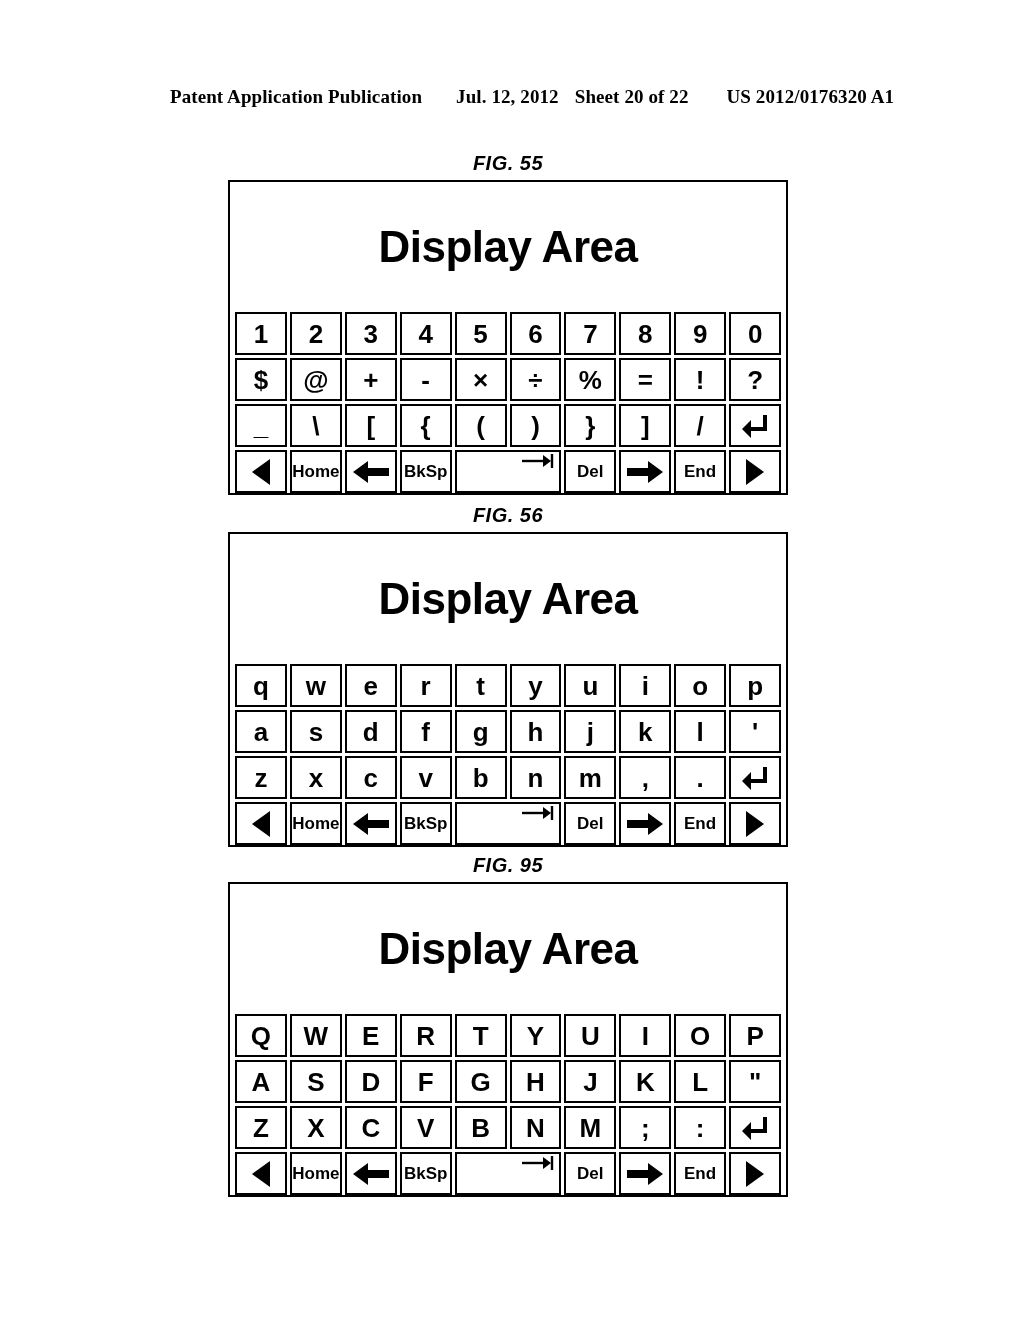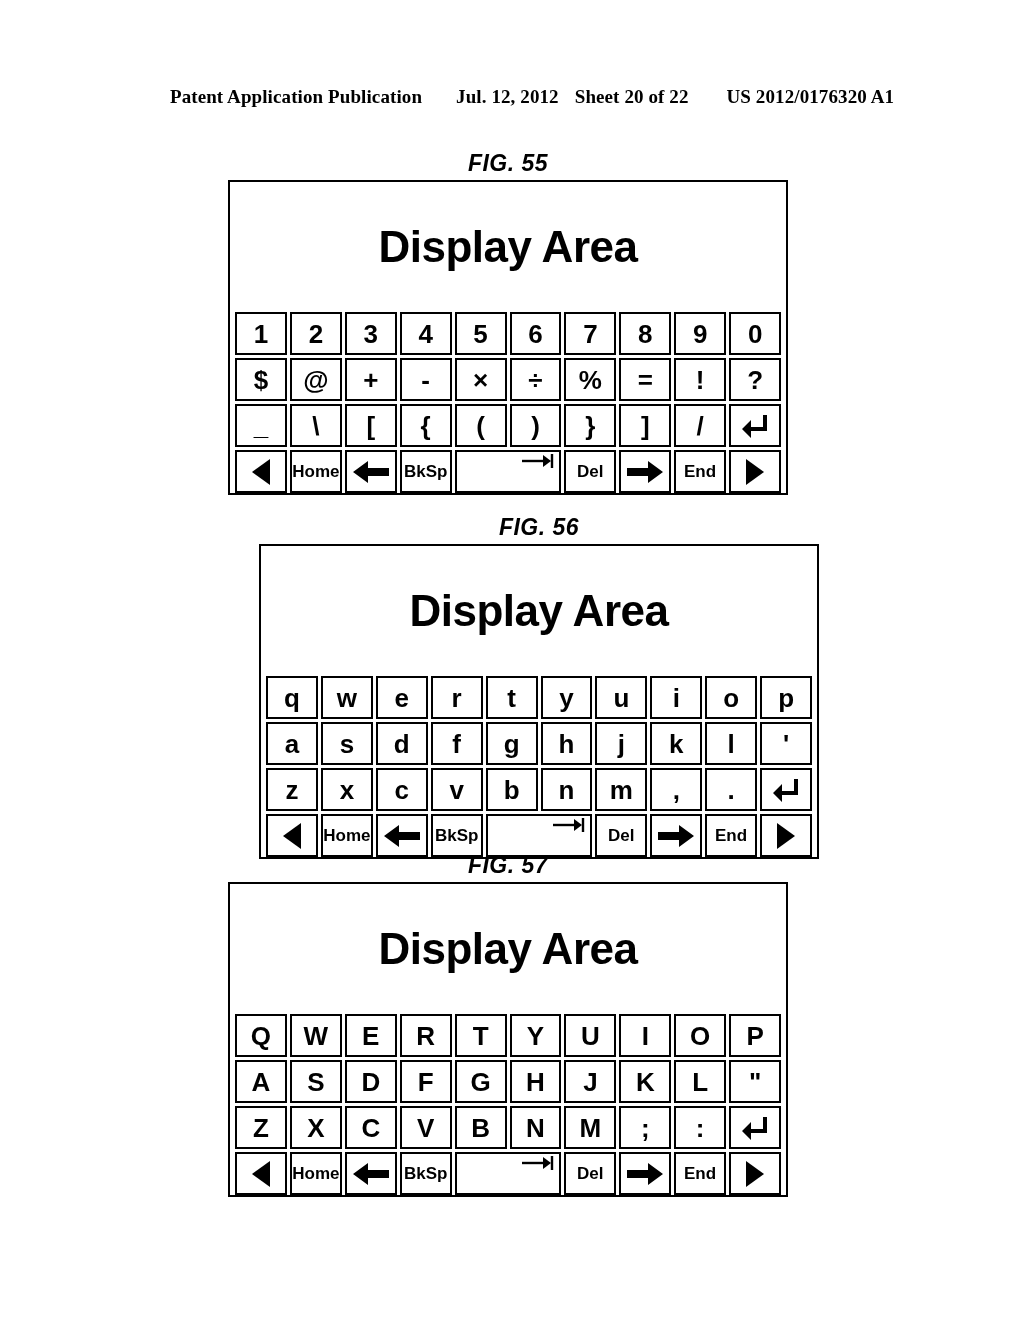--- a/index.html
+++ b/index.html
@@ -35,29 +35,29 @@
   .gap-md { display: inline-block; width: 16px; }
   .gap-xl { display: inline-block; width: 38px; }
 
   
   .figure {
     position: absolute;
     left: 228px;
     width: 560px;
   }
   #figure-55 { top: 148px; }
-  #figure-56 { top: 512px; margin-left: 31px; }
+  #figure-56 { top: 500px; }
   #figure-57 { top: 850px; }
 
   .fig-label {
     text-align: center;
     font-family: "Liberation Sans", sans-serif;
     font-style: italic;
     font-weight: bold;
-    font-size: 23px;
+    font-size: 20px;
     letter-spacing: 0.5px;
     height: 32px;
     line-height: 30px;
   }
 
   .device-panel {
     border: 2px solid #000000;
     background: #ffffff;
     box-sizing: border-box;
     width: 560px;
@@ -446,21 +446,21 @@
           <div class="key nav-arrow">
             <span style="display: flex;">
               <div class="triangle-right"></div>
             </span>
           </div>
         </div>
       </div>
     </div>
   </div>
 <div class="figure" id="figure-57">
-    <div class="fig-label">FIG. 57</div>
+    <div class="fig-label">FIG. 95</div>
     <div class="device-panel">
       <div class="display-area">
         <div class="display-area-text">Display Area</div>
       </div>
       <div class="keyboard">
         <div class="key-row">
           <div class="key">
             <span>Q</span>
           </div>
           <div class="key">

